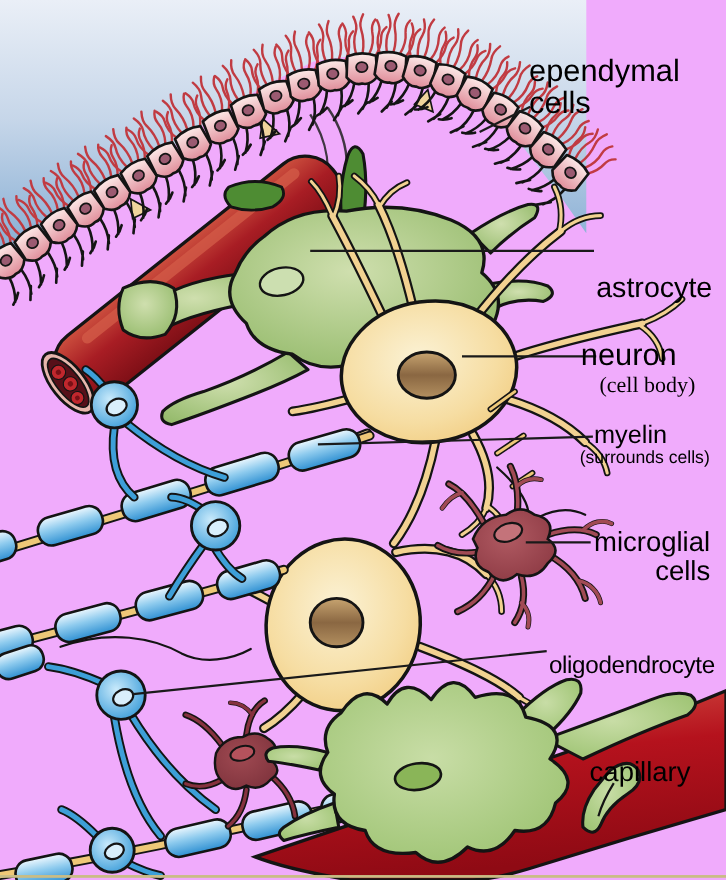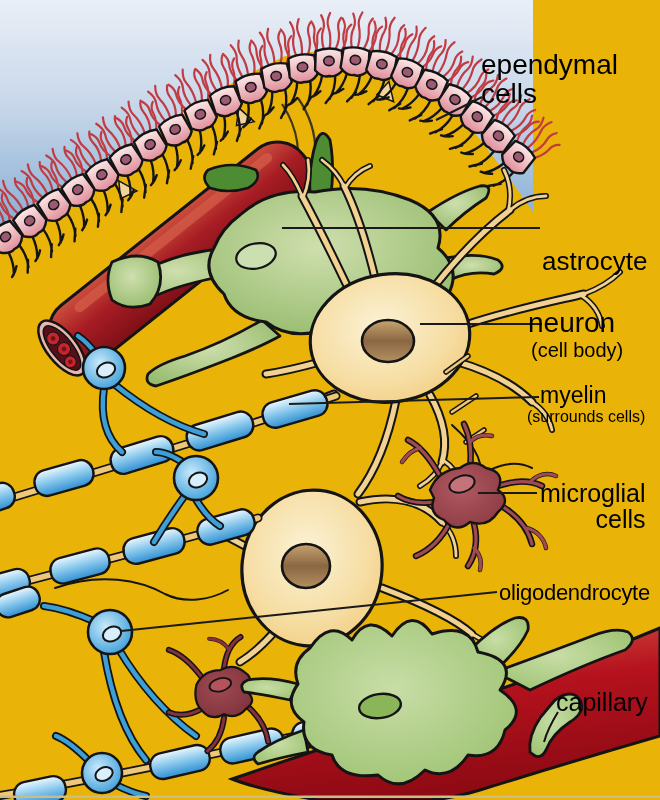--- a/index.html
+++ b/index.html
@@ -1,22 +1,22 @@
 <!DOCTYPE html>
 <html><head>
 <meta charset="utf-8">
 <style>
   html,body{margin:0;padding:0;background:#ffffff;}
-  #stage{position:relative;width:660px;height:800px;overflow:hidden;background:#eab308;
+  #stage{position:relative;width:660px;height:800px;overflow:hidden;background:#f0abfc;
          font-family:"Liberation Sans", sans-serif;}
   #art{position:absolute;left:0;top:0;}
   .lbl{position:absolute;color:#000;line-height:1.04;white-space:nowrap;
        font-family:"Liberation Sans", sans-serif;}
   .f28{font-size:28px;} .f26{font-size:26px;} .f25{font-size:25px;text-align:right;}
-  .f23{font-size:23px;} .f22{font-size:22px;letter-spacing:-0.3px;}
+  .f23{font-size:23px;} .f22{font-size:22px;letter-spacing:-0.3px;margin-top:12px;}
   .f20{font-size:20px;} .f16{font-size:16px;}
   
   .ko{fill:none;stroke:#141414;stroke-linecap:round;stroke-linejoin:round;}
   .ov{fill:none;stroke-linecap:round;stroke-linejoin:round;}
   .cy{stroke:#f2d291;} .cb{stroke:#3d9fd8;} .cm{stroke:#a14a54;}
   .cm2{stroke:#86323e;} .ct{stroke:#eec878;}
   .outline{fill:none;stroke:#141414;stroke-width:2;stroke-linecap:round;}
 </style>
 </head>
 <body>
@@ -459,22 +459,22 @@
     <path d="M121,631 L497,592"></path>
   </g>
 </svg>
 
 <div class="lbl f28" style="left:481px;top:50px;">
   <div>ependymal</div>
   <div>cells</div>
 </div>
 <div class="lbl f26" style="left:542px;top:216px;margin-top:32px;">astrocyte</div>
 <div class="lbl f28" style="left:528px;top:308px;">neuron</div>
-<div class="lbl f20" style="left:531px;top:340px;">(cell body)</div>
+<div class="lbl f20" style="left:545px;top:340px;font-family:Liberation Serif, serif;">(cell body)</div>
 <div class="lbl f23" style="left:540px;top:384px;">myelin</div>
 <div class="lbl f16" style="left:527px;top:409px;">(surrounds cells)</div>
 <div class="lbl f25" style="left:540px;top:480px;">
   <div>microglial</div>
   <div>cells</div>
 </div>
 <div class="lbl f22" style="left:499px;top:582px;">oligodendrocyte</div>
-<div class="lbl f25" style="left:536px;top:689px;margin-left:20px;">capillary</div>
+<div class="lbl f25" style="left:536px;top:689px;">capillary</div>
 </div>
 
 </body></html>

